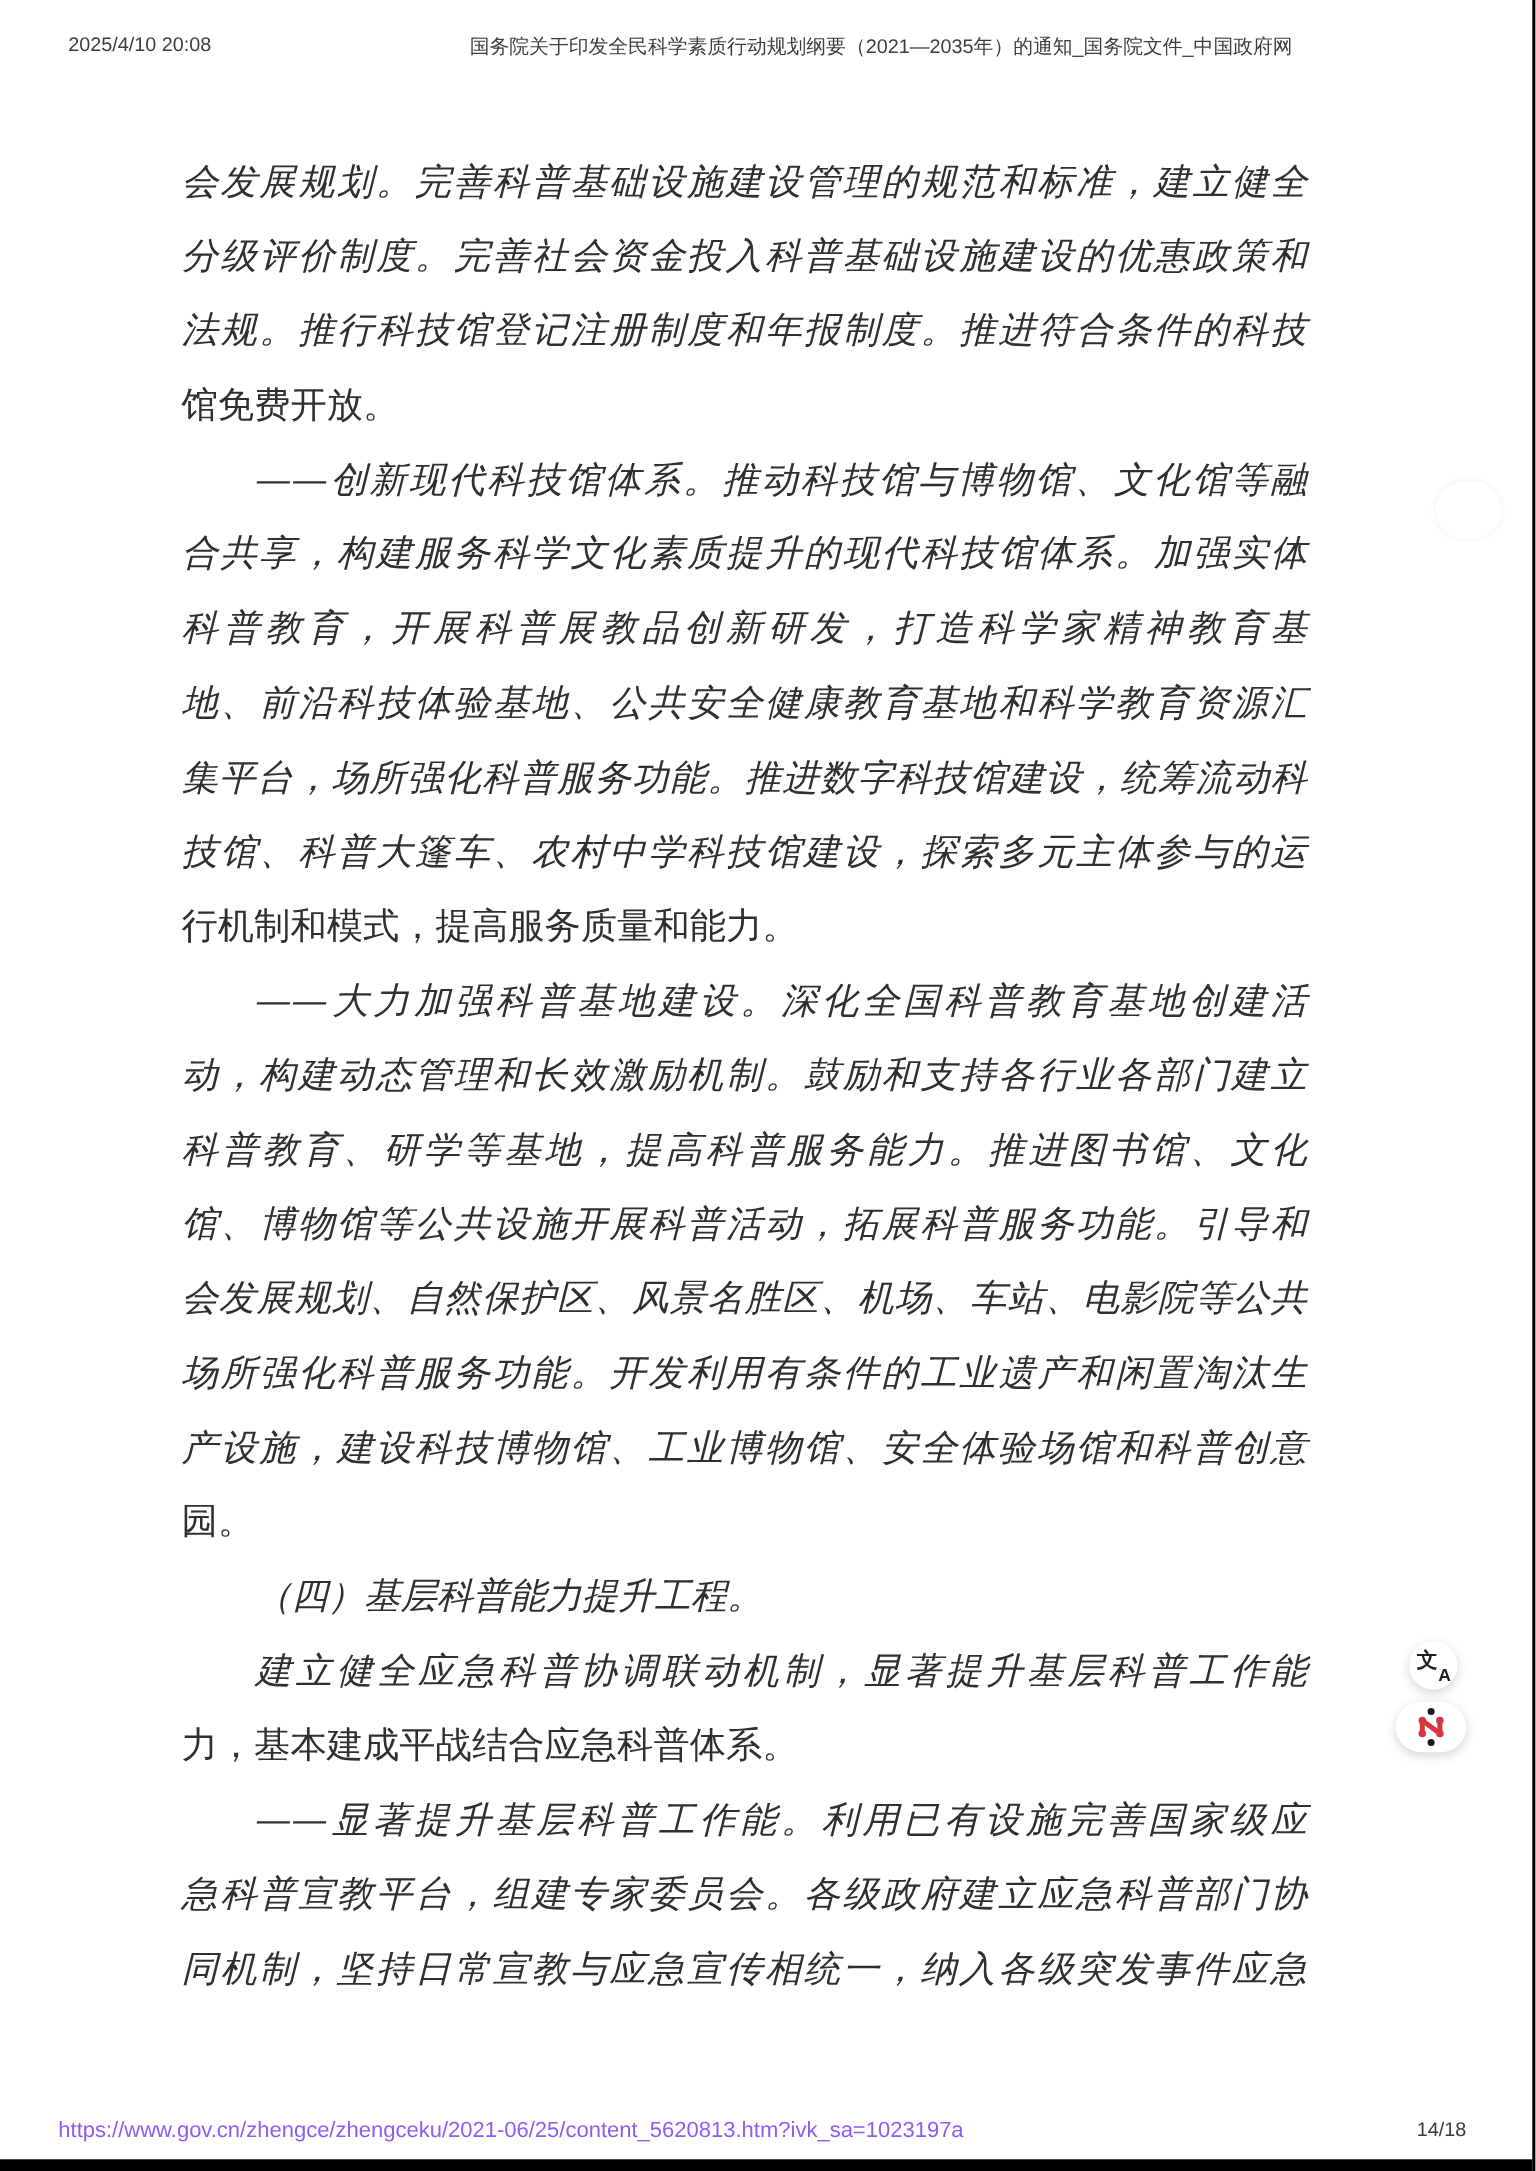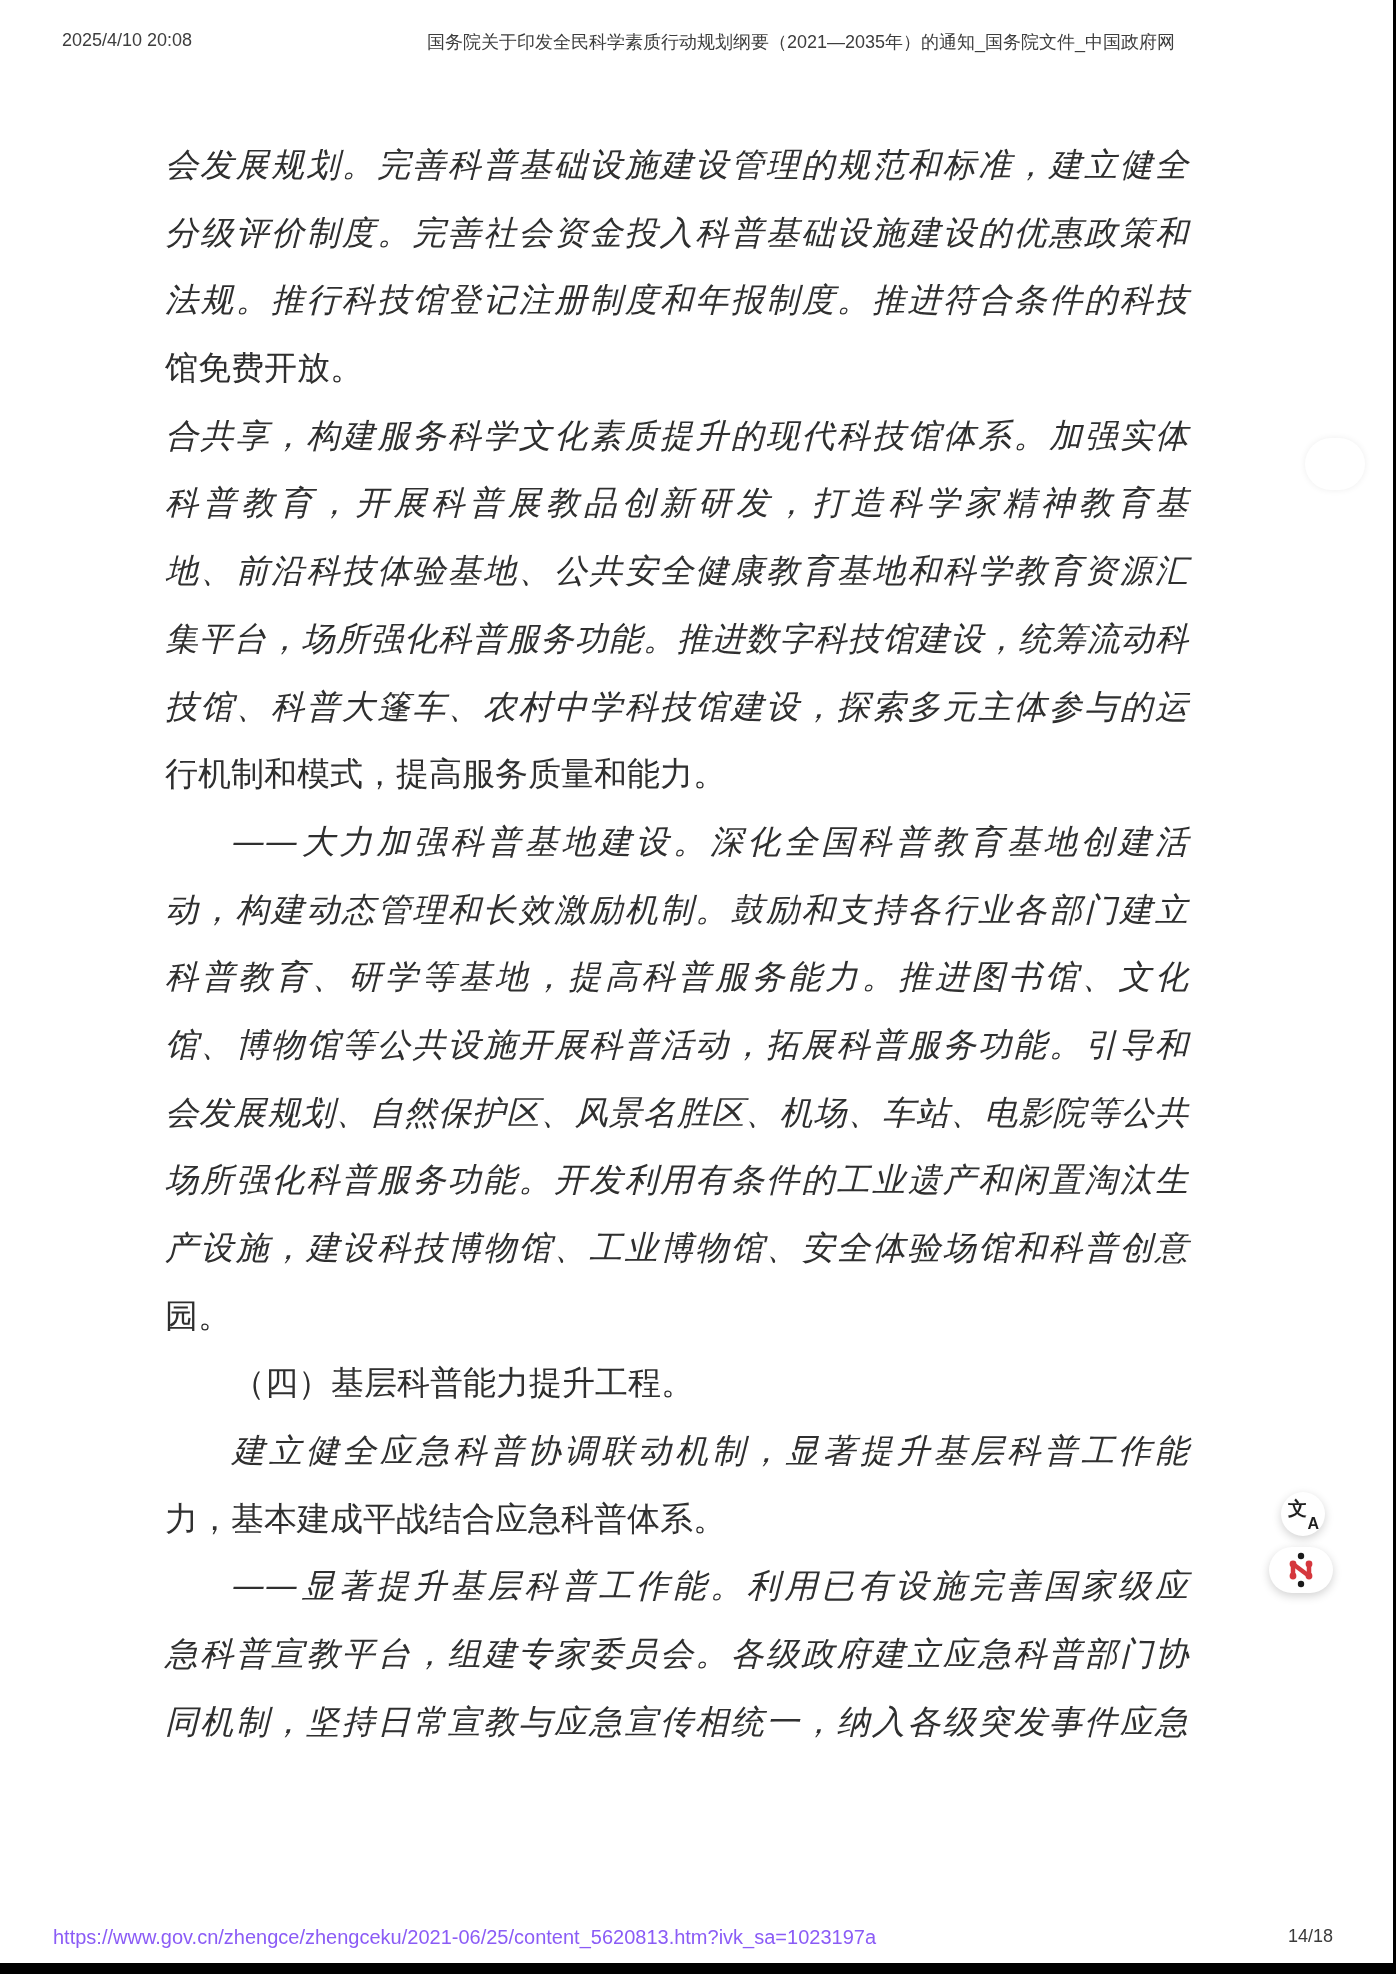--- a/index.html
+++ b/index.html
@@ -19,21 +19,21 @@
 
   
   .doc{
     position:absolute;left:165px;top:131px;width:1023px;
     font-family:"DejaVu Serif", serif;
     font-size:33px;color:#2f2f2f;
   }
   .line{height:67.7px;line-height:67.7px;white-space:nowrap;}
   .line.just{white-space:normal;text-align:justify;text-align-last:justify;font-style:italic;}
   .line.indent{padding-left:67px;}
-  .line.kai{}
+  .line.kai{font-style:italic;}
 
   
   .ghost-widget{
     position:absolute;left:1305px;top:438px;width:60px;height:52px;
     background:#ffffff;border-radius:26px;
     box-shadow:0 0 7px rgba(0,0,0,0.07);
   }
   .float-btn{
     position:absolute;background:#ffffff;display:flex;align-items:center;justify-content:center;
     box-shadow:0 3px 10px rgba(0,0,0,0.18);
@@ -48,20 +48,21 @@
 <body>
 
 <div class="hdr-time">2025/4/10 20:08</div>
 <div class="hdr-title">国务院关于印发全民科学素质行动规划纲要（2021—2035年）的通知_国务院文件_中国政府网</div>
 
 <div class="doc">
     <div class="line just">会发展规划。完善科普基础设施建设管理的规范和标准，建立健全</div>
     <div class="line just">分级评价制度。完善社会资金投入科普基础设施建设的优惠政策和</div>
     <div class="line just">法规。推行科技馆登记注册制度和年报制度。推进符合条件的科技</div>
     <div class="line">馆免费开放。</div>
+    <div class="line just indent">——创新现代科技馆体系。推动科技馆与博物馆、文化馆等融</div>
     <div class="line just">合共享，构建服务科学文化素质提升的现代科技馆体系。加强实体</div>
     <div class="line just">科普教育，开展科普展教品创新研发，打造科学家精神教育基</div>
     <div class="line just">地、前沿科技体验基地、公共安全健康教育基地和科学教育资源汇</div>
     <div class="line just">集平台，场所强化科普服务功能。推进数字科技馆建设，统筹流动科</div>
     <div class="line just">技馆、科普大篷车、农村中学科技馆建设，探索多元主体参与的运</div>
     <div class="line">行机制和模式，提高服务质量和能力。</div>
     <div class="line just indent">——大力加强科普基地建设。深化全国科普教育基地创建活</div>
     <div class="line just">动，构建动态管理和长效激励机制。鼓励和支持各行业各部门建立</div>
     <div class="line just">科普教育、研学等基地，提高科普服务能力。推进图书馆、文化</div>
     <div class="line just">馆、博物馆等公共设施开展科普活动，拓展科普服务功能。引导和</div>

